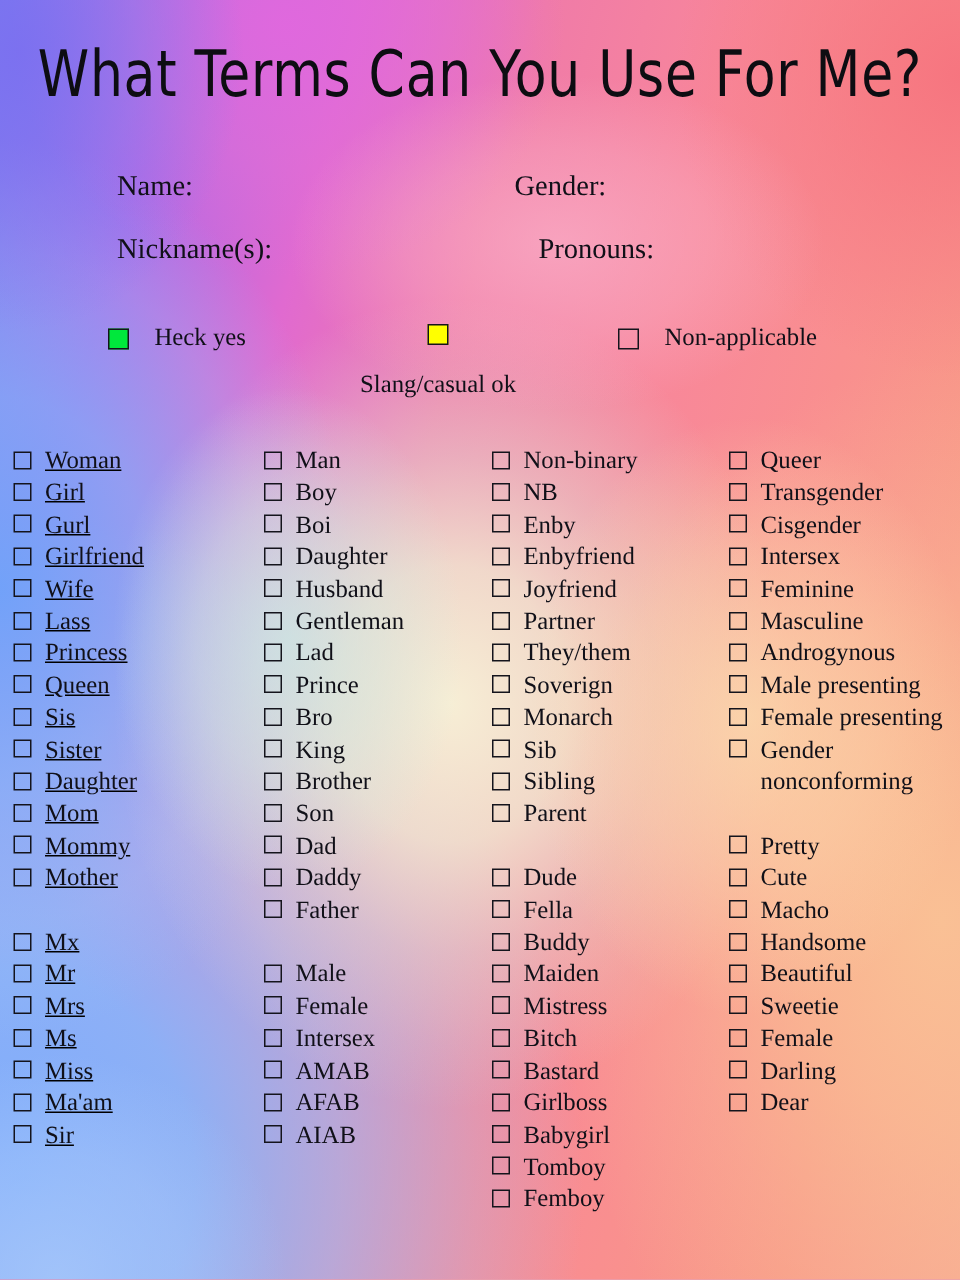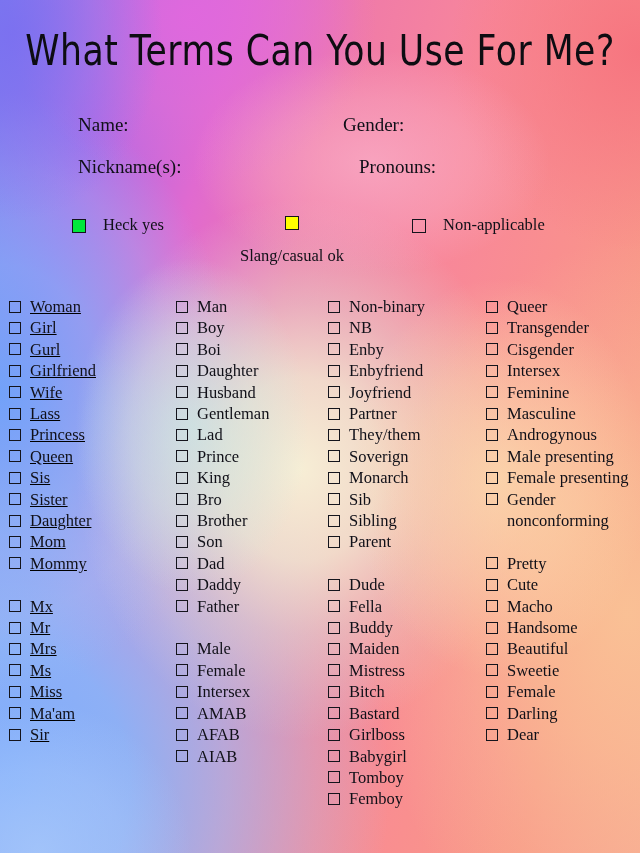--- a/index.html
+++ b/index.html
@@ -329,20 +329,24 @@
             <span class="lbl">Daughter</span>
           </div>
           <div class="term">
             <span class="box"></span>
             <span class="lbl">Mom</span>
           </div>
           <div class="term">
             <span class="box"></span>
             <span class="lbl">Mommy</span>
           </div>
+          <div class="term">
+            <span class="box"></span>
+            <span class="lbl">Mother</span>
+          </div>
         </div>
         <div class="group-gap"></div>
         <div>
           <div class="term">
             <span class="box"></span>
             <span class="lbl">Mx</span>
           </div>
           <div class="term">
             <span class="box"></span>
             <span class="lbl">Mr</span>
@@ -398,25 +402,25 @@
           <div class="term">
             <span class="box"></span>
             <span class="lbl">Lad</span>
           </div>
           <div class="term">
             <span class="box"></span>
             <span class="lbl">Prince</span>
           </div>
           <div class="term">
             <span class="box"></span>
+            <span class="lbl">Bro</span>
+          </div>
+          <div class="term">
+            <span class="box"></span>
             <span class="lbl">King</span>
-          </div>
-          <div class="term">
-            <span class="box"></span>
-            <span class="lbl">Bro</span>
           </div>
           <div class="term">
             <span class="box"></span>
             <span class="lbl">Brother</span>
           </div>
           <div class="term">
             <span class="box"></span>
             <span class="lbl">Son</span>
           </div>
           <div class="term">

